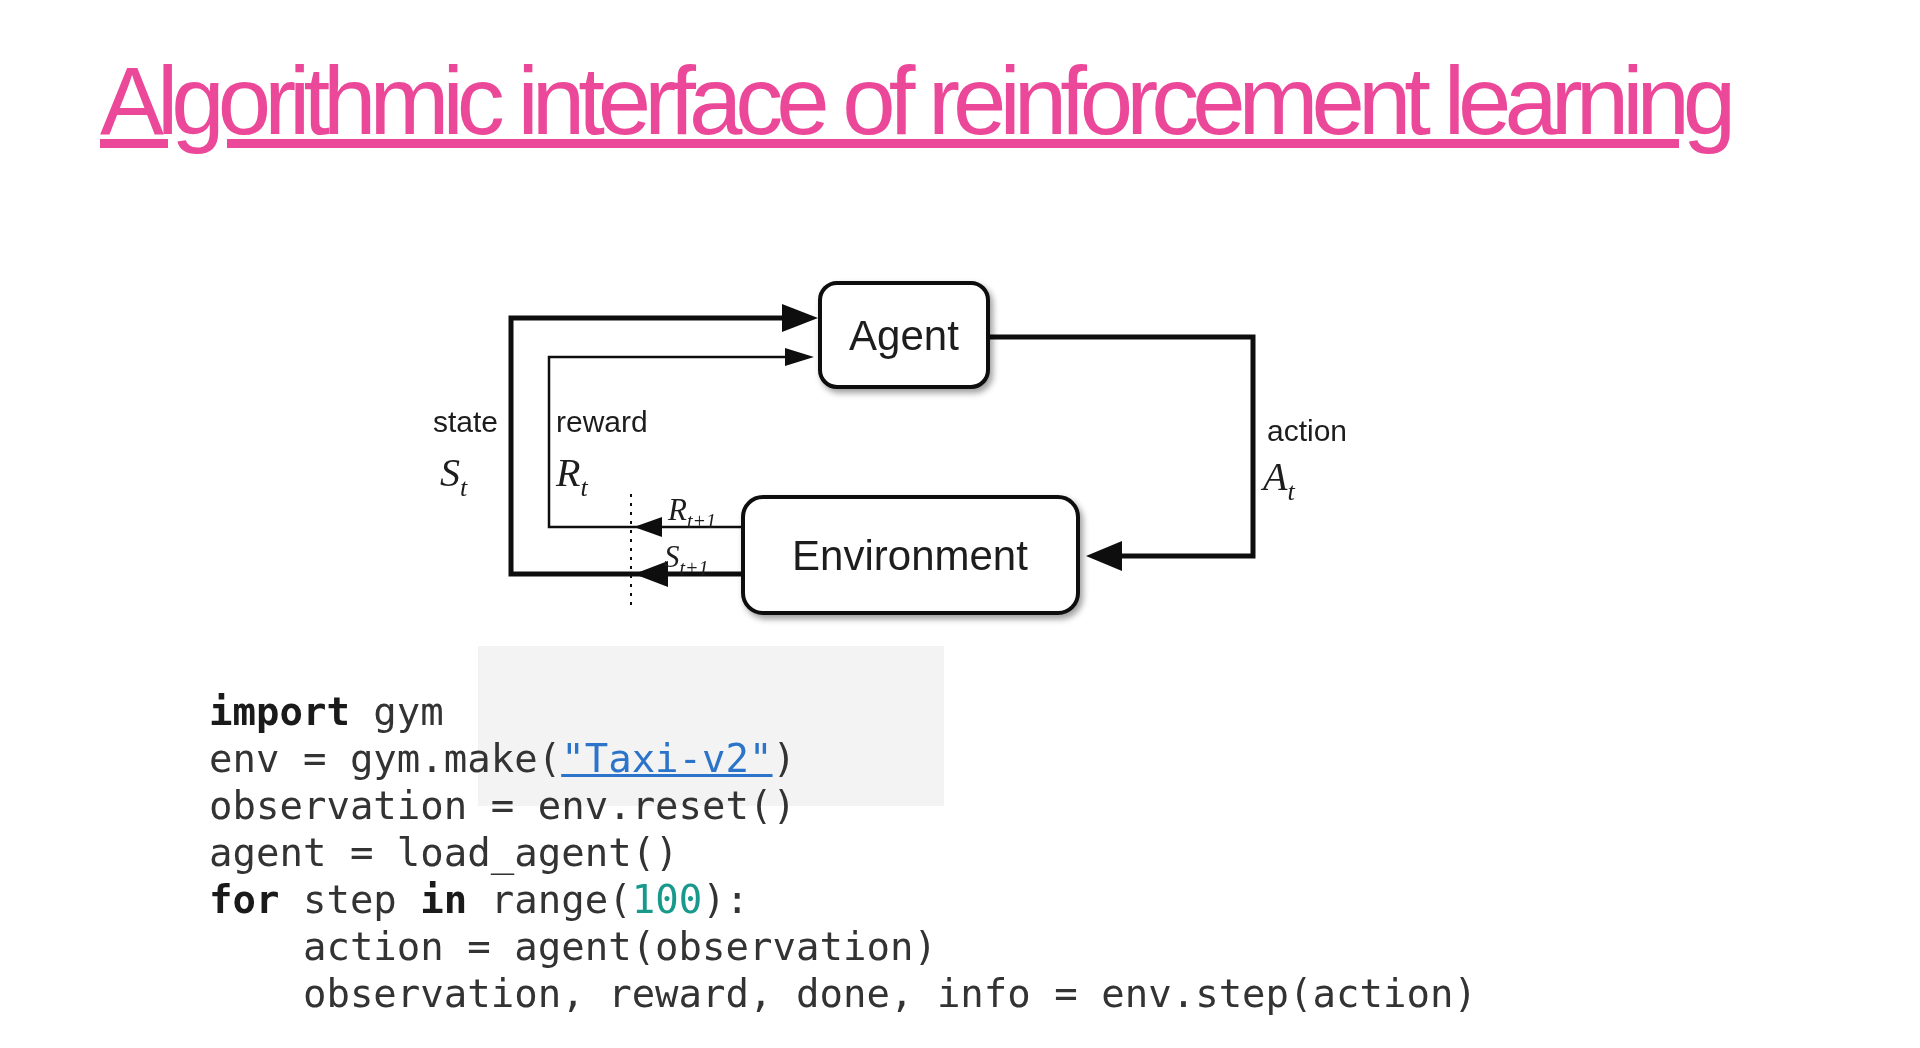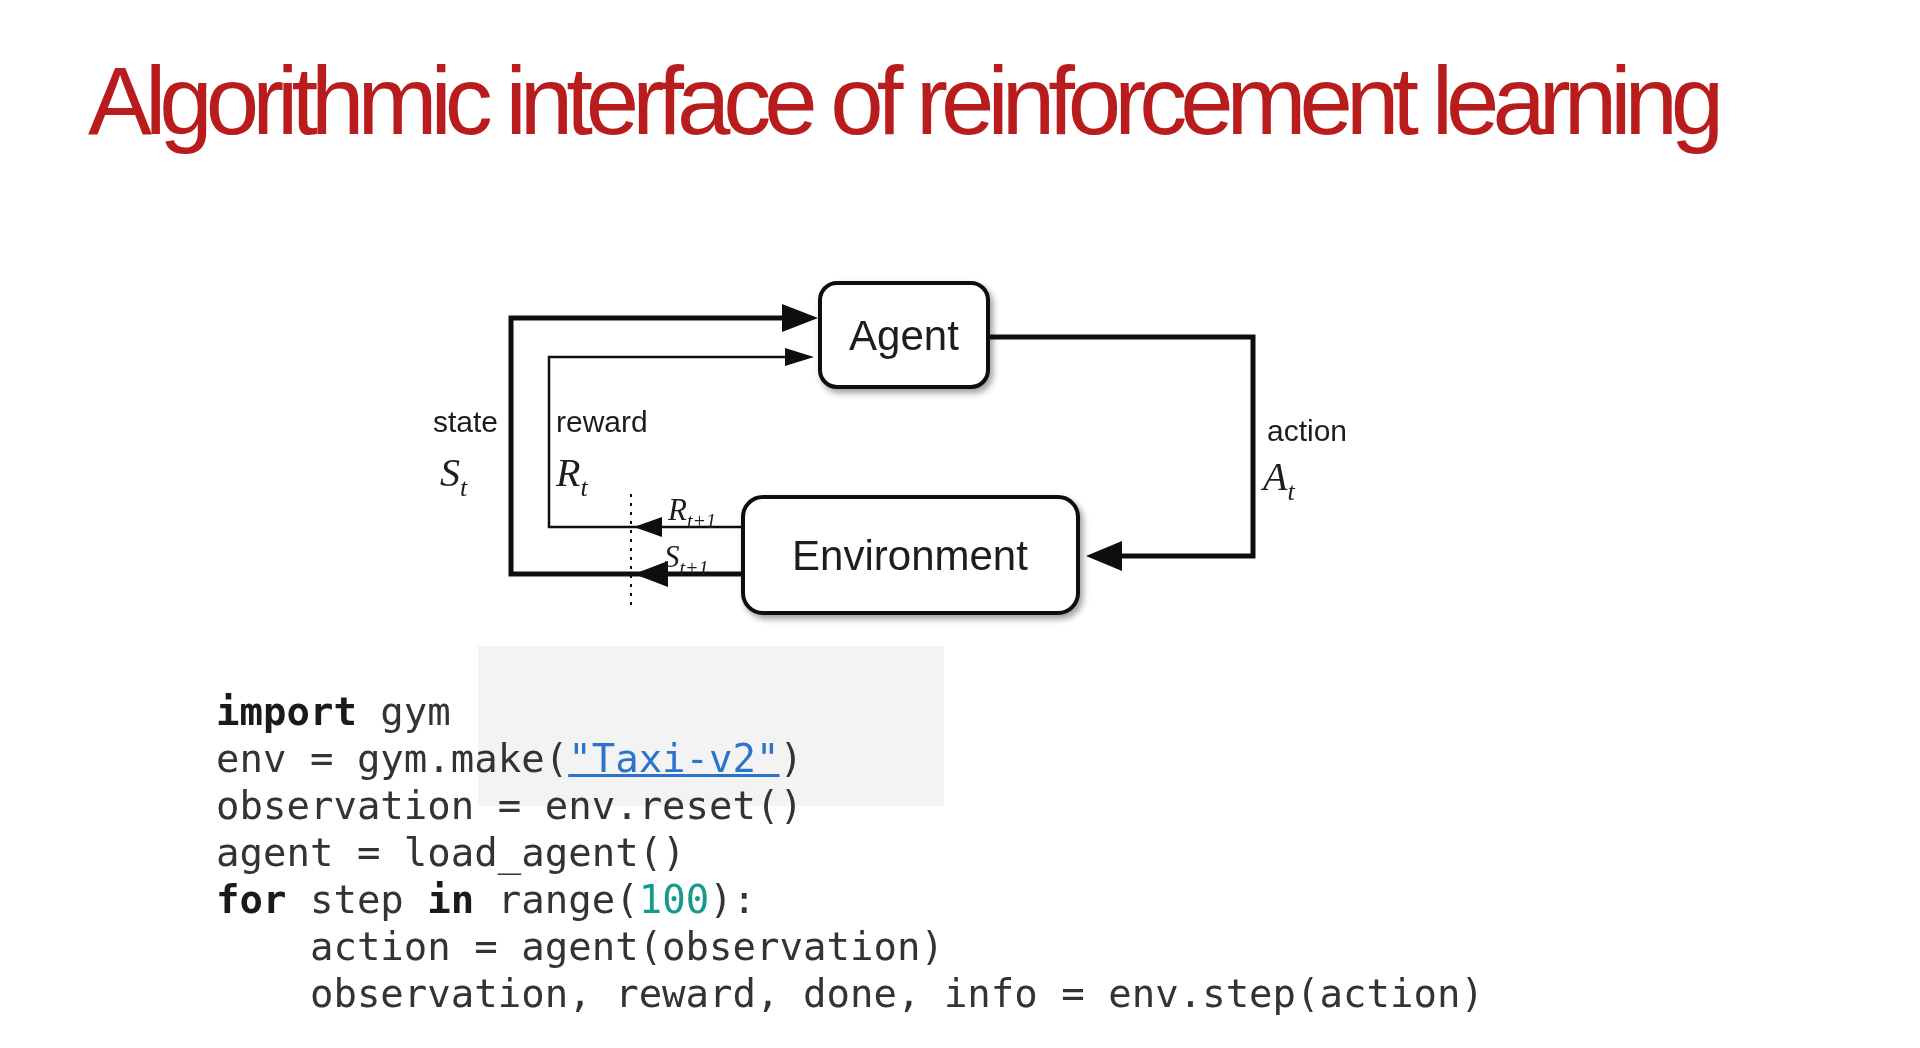--- a/index.html
+++ b/index.html
@@ -1,39 +1,39 @@
 <!DOCTYPE html>
 <html style="--code-color: #333333; --kw-color: #1a1a1a; --link-color: #2b74c9; --num-color: #17998c;"><head>
 <meta charset="utf-8">
 <style>
   html,body{margin:0;padding:0;background:#fff;}
   .slide{
     position:relative;width:1920px;height:1048px;background:#fff;overflow:hidden;
     font-family:"Liberation Sans",sans-serif;
   }
   .title{
-    position:absolute;left:88px;top:46px;
+    position:absolute;left:100px;top:46px;
     font-size:96px;font-weight:300;letter-spacing:-7px;line-height:1.15;
-    color:#b91c1c;white-space:nowrap;
+    color:#ec4899;white-space:nowrap;text-decoration:underline;
   }
   svg.diagram{position:absolute;left:0;top:0;}
   svg .boxshadow{filter:drop-shadow(3px 4px 3px rgba(0,0,0,0.38));}
   svg text{fill:#1d1d1d;}
   svg .boxlabel{font-family:"Liberation Sans",sans-serif;font-size:42px;}
   svg .plainlabel{font-family:"Liberation Sans",sans-serif;font-size:30px;}
   svg .sym{font-family:"Liberation Serif",serif;font-style:italic;font-size:40px;}
   svg .symsmall{font-family:"Liberation Serif",serif;font-style:italic;font-size:31px;}
   svg .sub{font-size:26px;}
   svg .subsmall{font-size:20px;}
   .code-artifact{
     position:absolute;left:478px;top:646px;width:466px;height:160px;
     background:#f3f3f3;
   }
   .code{
-    position:absolute;left:216px;top:688px;
+    position:absolute;left:209px;top:688px;
     font-family:"DejaVu Sans Mono","Liberation Mono",monospace;
     font-size:39px;line-height:47px;white-space:pre;
     color:var(--code-color,#333333);
   }
   .code .tok-kw{font-weight:bold;color:var(--kw-color,#1a1a1a);}
   .code .tok-link{color:var(--link-color,#2b74c9);text-decoration:underline;cursor:pointer;}
   .code .tok-num{color:var(--num-color,#17998c);}
 </style>
 </head>
 <body>

